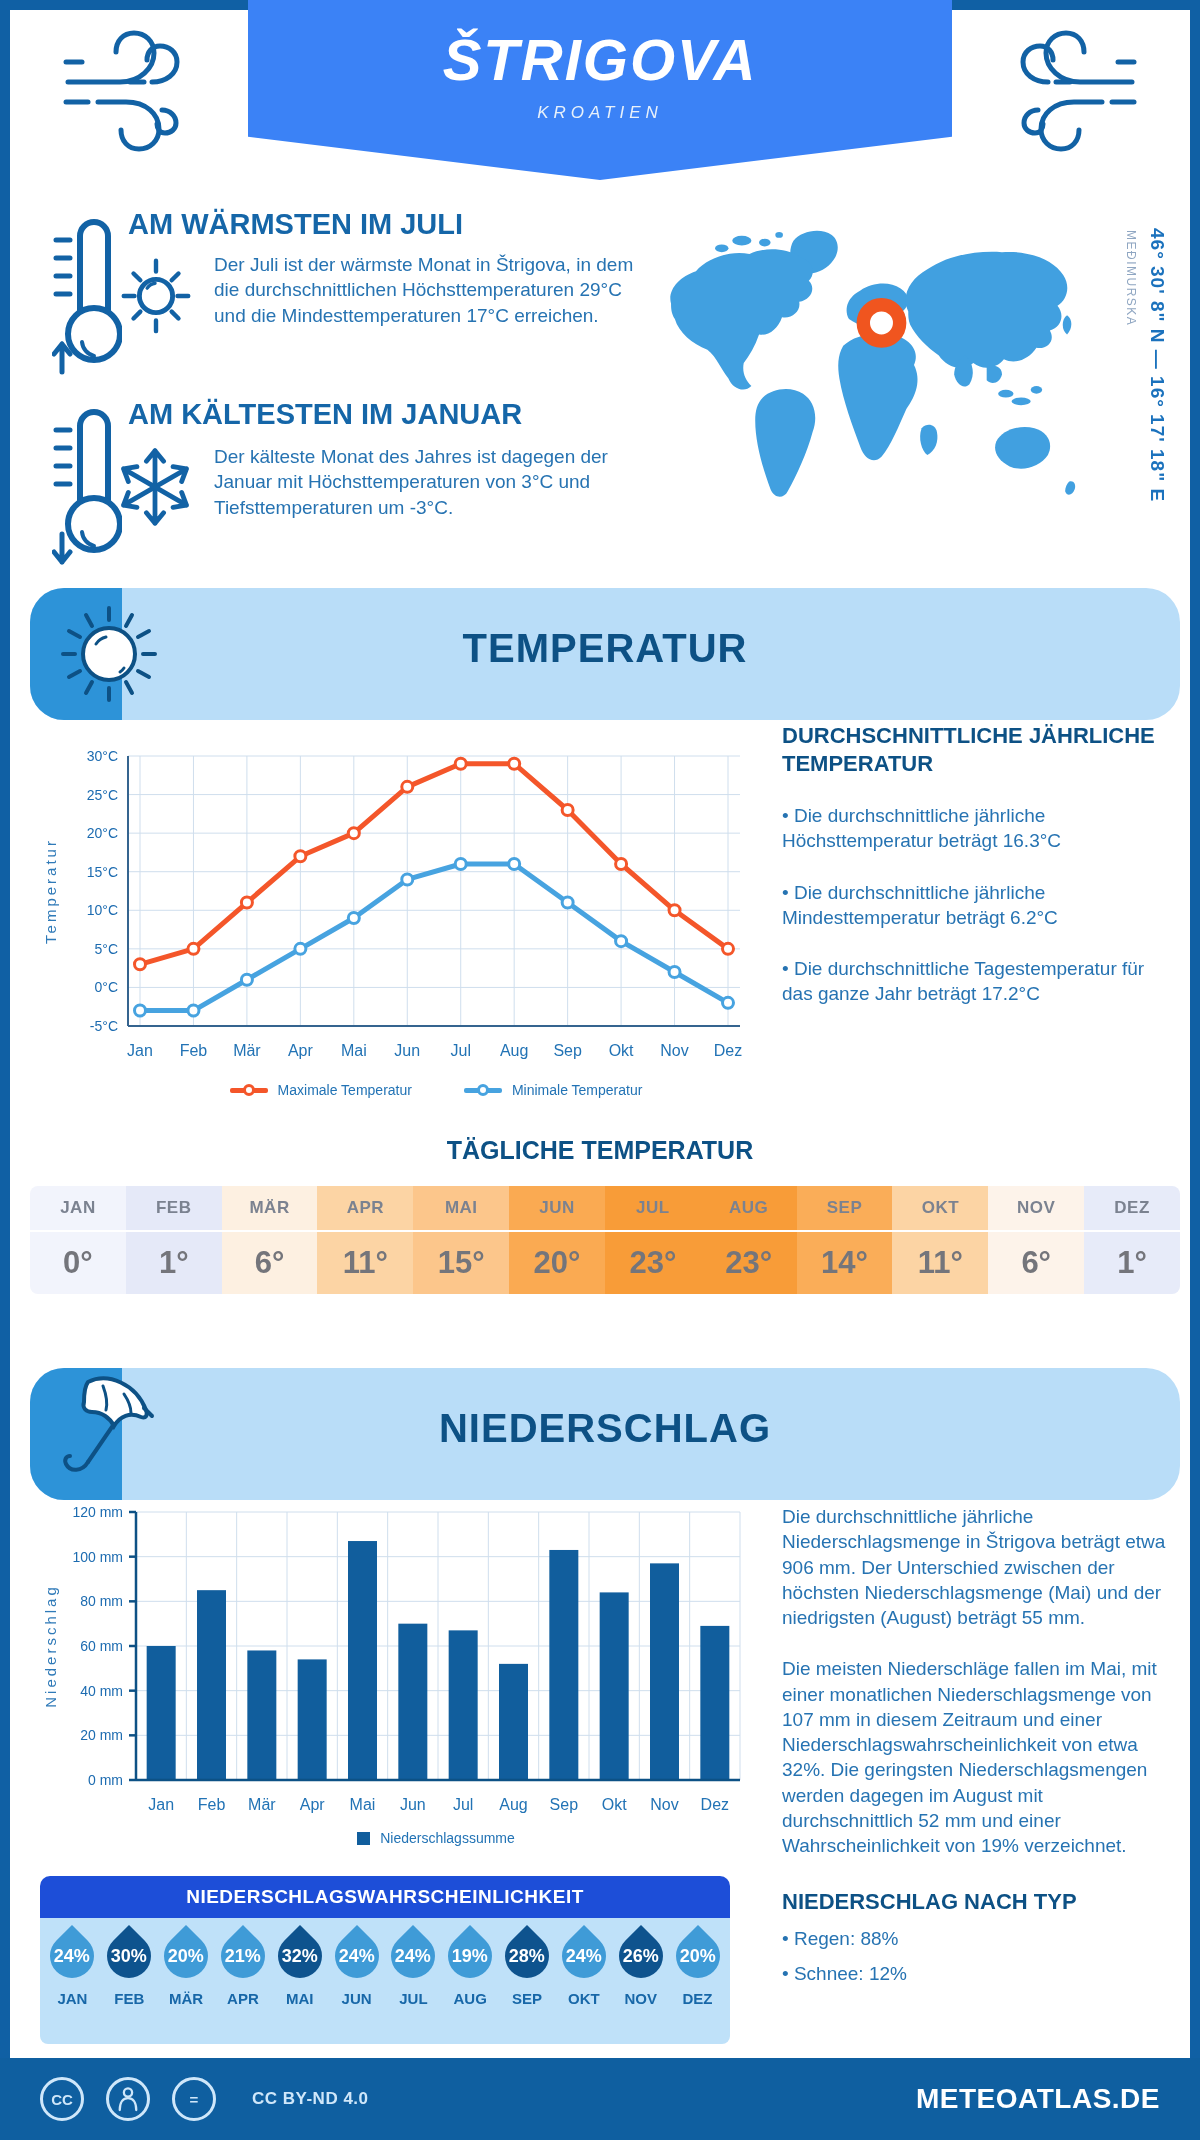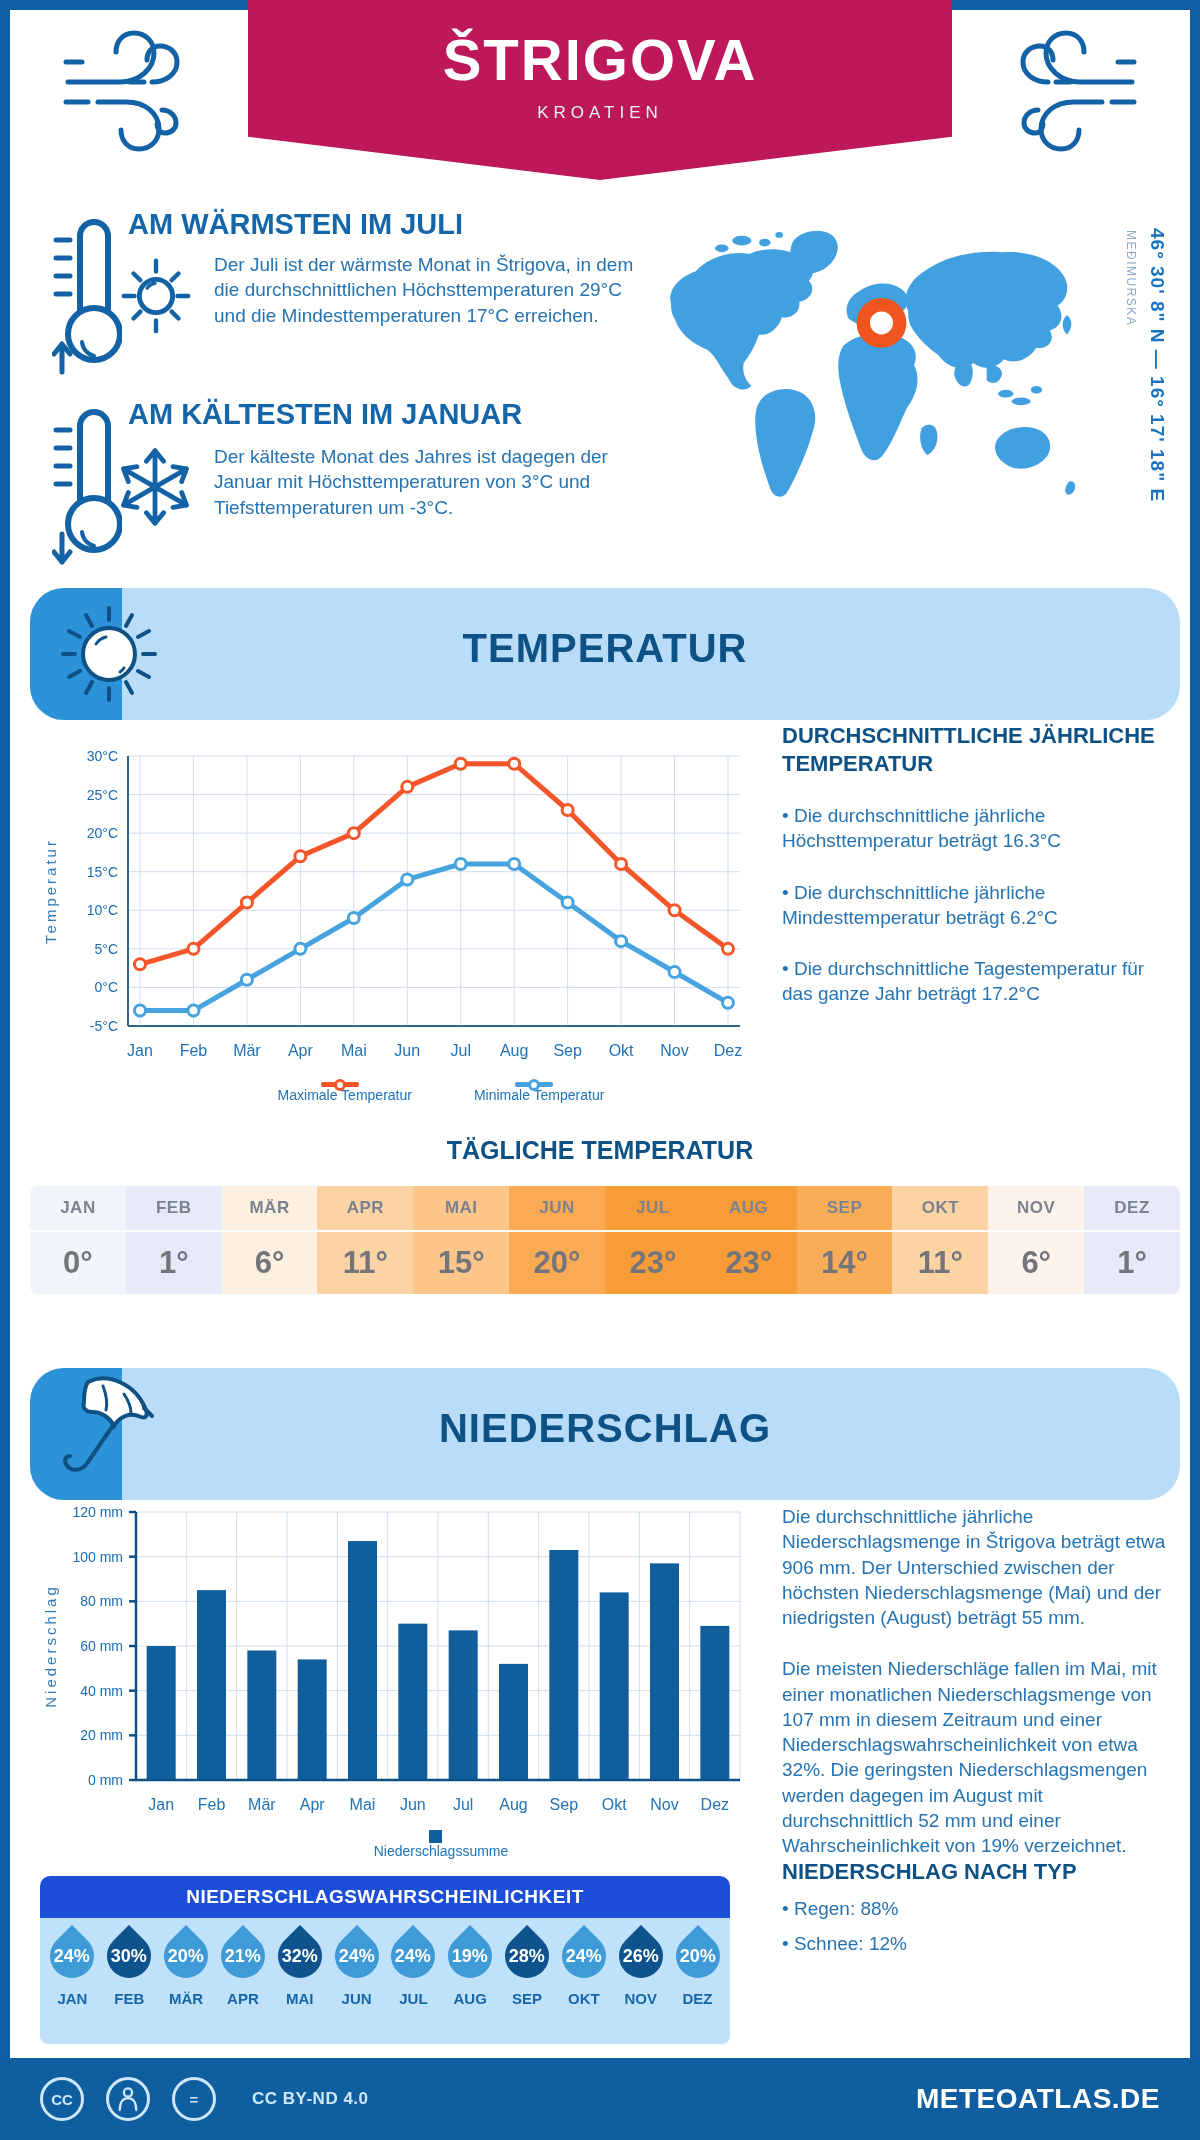--- a/index.html
+++ b/index.html
@@ -4,22 +4,22 @@
 <style>
   html,body{margin:0;padding:0;background:#fff;}
   .page{position:relative;width:1200px;height:2140px;background:#ffffff;
         font-family:"Liberation Sans",sans-serif;overflow:hidden;}
   .edge{position:absolute;background:#1060a4;}
   .edge-top{left:0;top:0;width:1200px;height:10px;}
   .edge-left{left:0;top:0;width:10px;height:2140px;}
   .edge-right{right:0;top:0;width:10px;height:2140px;}
 
   
-  .banner{position:absolute;left:248px;top:0;width:704px;height:180px;background:#be185d;
-          clip-path:polygon(0 0,100% 0,100% 76%,50% 100%,0 76%);text-align:center;color:#fff;}
+  .banner{position:absolute;left:248px;top:0;width:704px;height:180px;background:#3b82f6;
+          clip-path:polygon(0 0,100% 0,100% 76%,50% 100%,0 76%);text-align:center;color:#fff;font-style:italic;}
   .banner h1{margin:26px 0 0 0;font-size:58px;letter-spacing:2px;font-weight:bold;}
   .banner .sub{margin-top:10px;font-size:17px;letter-spacing:5px;font-weight:normal;color:#e8f1fa;}
 
   .windicon{position:absolute;width:130px;height:130px;}
   .wind-left{left:58px;top:24px;}
   .wind-right{left:1012px;top:24px;transform:scaleX(-1);}
 
   
   .hl-heading{position:absolute;font-size:29px;font-weight:bold;color:#1566a8;}
   .hl-text{position:absolute;font-size:19px;line-height:1.33;color:#2673b2;}
@@ -39,21 +39,21 @@
   
   .chartbox{position:absolute;}
   svg text{font-family:"Liberation Sans",sans-serif;}
   .grid{stroke:#cfdeed;stroke-width:1;}
   .axis{stroke:#35648f;stroke-width:2;}
   .axisb{stroke:#0d5185;stroke-width:2.5;}
   .ytick{font-size:14px;fill:#1c6bb0;}
   .xtick{font-size:16px;fill:#2273b5;}
   .axlabel{font-size:15px;fill:#2f7ab8;letter-spacing:3px;}
   .legend{position:absolute;display:flex;justify-content:center;align-items:center;gap:52px;}
-  .leg-item{display:flex;align-items:center;flex-direction:column;}
+  .leg-item{display:flex;align-items:center;}
   .leg-line{width:38px;height:5px;border-radius:2px;position:relative;display:inline-block;}
   .leg-dot{position:absolute;left:50%;top:50%;width:6px;height:6px;background:#fff;border:3px solid;border-radius:50%;transform:translate(-50%,-50%);}
   .leg-sq{width:13px;height:13px;display:inline-block;}
   .leg-text{font-size:14px;color:#2273b5;margin-left:10px;}
 
   
   .facts{position:absolute;left:782px;width:392px;}
   .facts h3{margin:0;font-size:22px;font-weight:bold;color:#0d5185;line-height:1.25;}
   .facts p{margin:26px 0 0 0;font-size:19px;line-height:1.33;color:#2673b2;}
   .facts p.tight{margin-top:10px;}
@@ -433,21 +433,21 @@
   <div class="legend" id="precip-legend" style="left:130px;top:1830px;width:612px;">
       <div class="leg-item">
         <span class="leg-sq" style="background:#115e9d"></span>
         <span class="leg-text">Niederschlagssumme</span>
       </div>
     </div>
 
   <div class="facts" style="top:1504px;width:385px;">
     <p class="tight" style="margin-top:0;">Die durchschnittliche jährliche Niederschlagsmenge in Štrigova beträgt etwa 906 mm. Der Unterschied zwischen der höchsten Niederschlagsmenge (Mai) und der niedrigsten (August) beträgt 55 mm.</p>
     <p>Die meisten Niederschläge fallen im Mai, mit einer monatlichen Niederschlagsmenge von 107 mm in diesem Zeitraum und einer Niederschlagswahrscheinlichkeit von etwa 32%. Die geringsten Niederschlagsmengen werden dagegen im August mit durchschnittlich 52 mm und einer Wahrscheinlichkeit von 19% verzeichnet.</p>
-    <h3 style="">NIEDERSCHLAG NACH TYP</h3>
+    <h3 style="margin-top:30px;">NIEDERSCHLAG NACH TYP</h3>
     <p class="tight">• Regen: 88%</p>
     <p class="tight">• Schnee: 12%</p>
   </div>
 
   <div class="pp">
     <div class="pp-head">NIEDERSCHLAGSWAHRSCHEINLICHKEIT</div>
     <div class="pp-body" id="drops-row">
         <div class="pp-cell">
           <div class="pp-drop" style="background:#3f9bd7">
             <span>24%</span>

